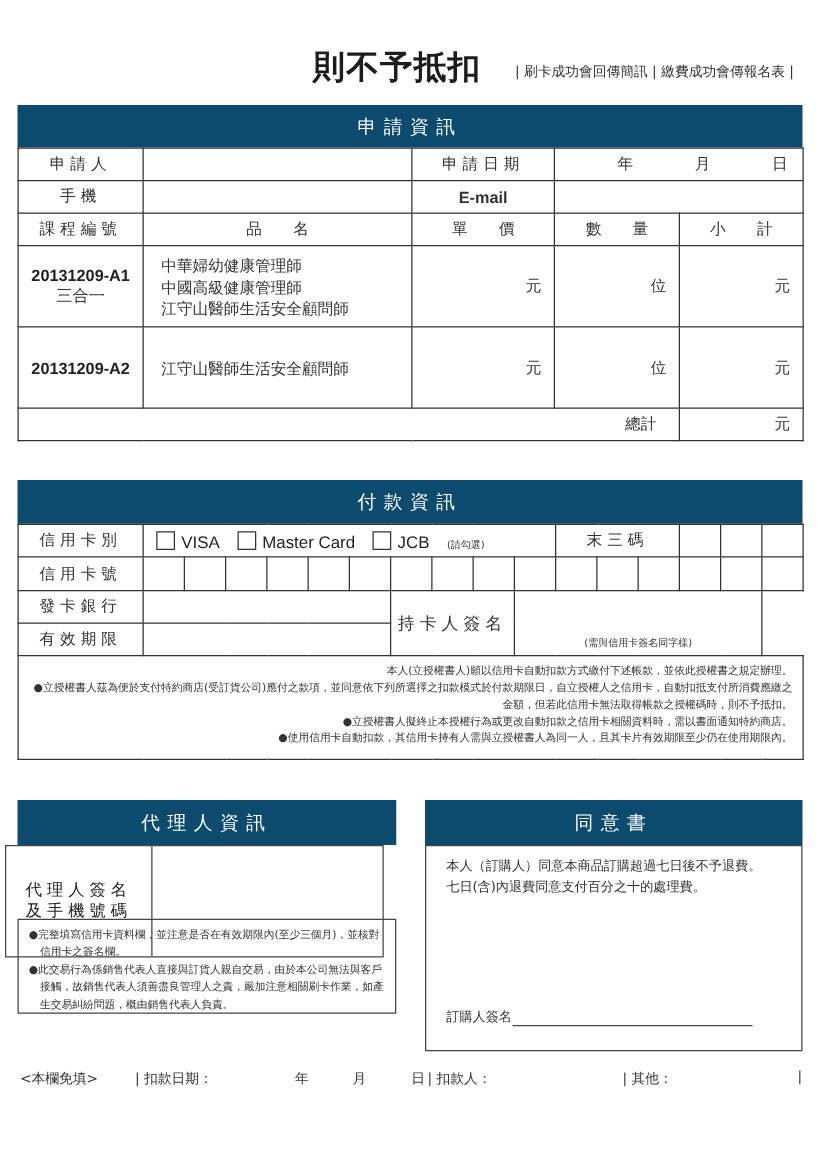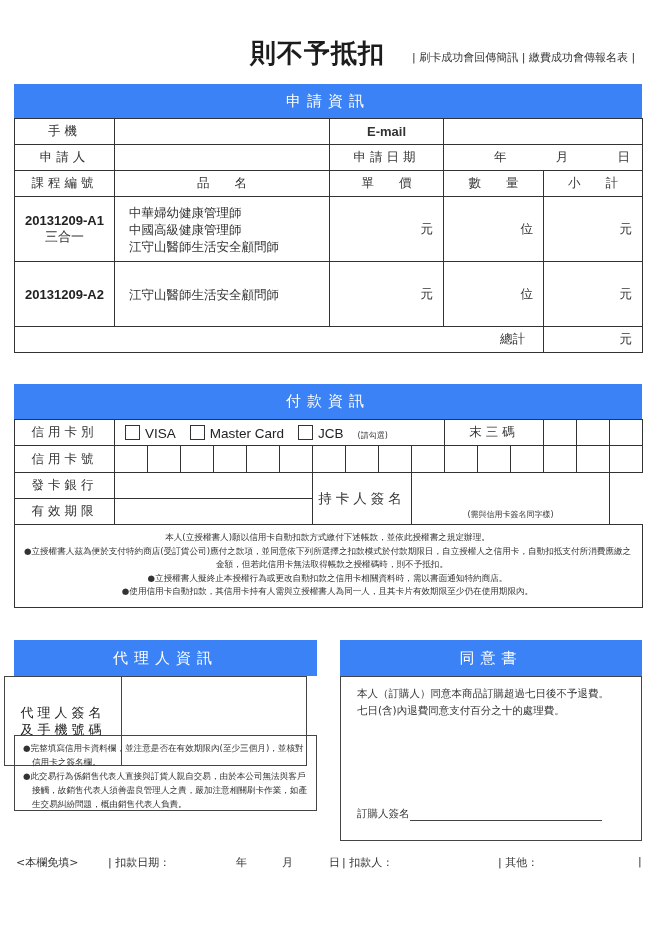--- a/index.html
+++ b/index.html
@@ -1,21 +1,21 @@
 <!DOCTYPE html>
 <html><head>
 <meta charset="utf-8">
 <style>
   html, body { margin: 0; padding: 0; background: #ffffff; }
   body { width: 661px; height: 935px; position: relative; overflow: hidden;
          font-family: "DejaVu Sans", sans-serif; color: #222; }
   .abs { position: absolute; }
   .title { left: 250px; top: 36px; font-size: 26px; font-weight: bold; color: #1c1c1c; letter-spacing: 1px; }
   .subtitle { left: 412px; top: 50px; font-size: 11px; color: #333; white-space: nowrap; }
-  .bar { background: #3b82f6; color: #fff; text-align: center; font-size: 15px; letter-spacing: 6px; }
+  .bar { background: #0c4a6e; color: #fff; text-align: center; font-size: 15px; letter-spacing: 6px; }
   .frame { border: 1.5px solid #444; box-sizing: border-box; }
   table.grid { border-collapse: collapse; position: absolute; table-layout: fixed; }
   table.grid td { border: 1px solid #333; padding: 0; font-size: 12.5px; text-align: center; vertical-align: middle; color: #333; }
   .lbl { letter-spacing: 4px; }
   .rt { text-align: right !important; padding-right: 10px !important; }
   .lt { text-align: left !important; padding-left: 14px !important; }
   .code { font-family: "Liberation Sans", sans-serif; font-weight: bold; font-size: 13px !important; color: #222; }
   .product { font-size: 13px; line-height: 17px; color: #333; }
   .chk { display: inline-block; width: 13px; height: 13px; border: 1.3px solid #333; vertical-align: -2px; margin-right: 5px; background: #fff; }
   .cardopt { font-family: "Liberation Sans", sans-serif; font-weight: normal; font-size: 13.5px; margin-right: 10px; color: #222; }
@@ -38,36 +38,36 @@
 <table class="grid" style="left:14px; top:118px; width:628px;">
   <colgroup>
     <col style="width:100px">
       <col style="width:215px">
       <col style="width:114px">
       <col style="width:100px">
       <col style="width:99px">
   </colgroup>
   <tbody>
       <tr style="height:26px">
-    <td class="lbl">手機</td>
-    <td></td>
-    <td class="code">E-mail</td>
-    <td colspan="2"></td>
-  </tr>
-  <tr style="height:26px">
     <td class="lbl">申請人</td>
     <td></td>
     <td class="lbl">申請日期</td>
     <td colspan="2">
       <div style="display:flex; justify-content:space-between; padding:0 12px 0 50px;">
         <span>年</span>
         <span>月</span>
         <span>日</span>
       </div>
     </td>
+  </tr>
+  <tr style="height:26px">
+    <td class="lbl">手機</td>
+    <td></td>
+    <td class="code">E-mail</td>
+    <td colspan="2"></td>
   </tr>
   <tr style="height:26px">
     <td class="lbl">課程編號</td>
     <td>品　　名</td>
     <td>單　　價</td>
     <td>數　　量</td>
     <td>小　　計</td>
   </tr>
   <tr style="height:65px">
     <td>
@@ -164,21 +164,21 @@
     <td colspan="3" rowspan="2" class="lbl" style="font-size:13.5px">持卡人簽名</td>
     <td colspan="6" rowspan="2" style="vertical-align:bottom; padding-bottom:4px;">
       <span class="hint">(需與信用卡簽名同字樣)</span>
     </td>
   </tr>
   <tr style="height:26px">
     <td class="lbl">有效期限</td>
     <td colspan="6"></td>
   </tr>
   <tr>
-    <td colspan="17" style="text-align:center; padding:6px 8px 8px 6px;">
+    <td colspan="17" style="text-align:right; padding:6px 8px 8px 6px;">
       <div class="notes">
         <p>本人(立授權書人)願以信用卡自動扣款方式繳付下述帳款，並依此授權書之規定辦理。</p>
         <p class="bullet">●立授權書人茲為便於支付特約商店(受訂貨公司)應付之款項，並同意依下列所選擇之扣款模式於付款期限日，自立授權人之信用卡，自動扣抵支付所消費應繳之金額，但若此信用卡無法取得帳款之授權碼時，則不予抵扣。</p>
         <p class="bullet">●立授權書人擬終止本授權行為或更改自動扣款之信用卡相關資料時，需以書面通知特約商店。</p>
         <p class="bullet">●使用信用卡自動扣款，其信用卡持有人需與立授權書人為同一人，且其卡片有效期限至少仍在使用期限內。</p>
       </div>
     </td>
   </tr>
 </tbody>
   </table>

